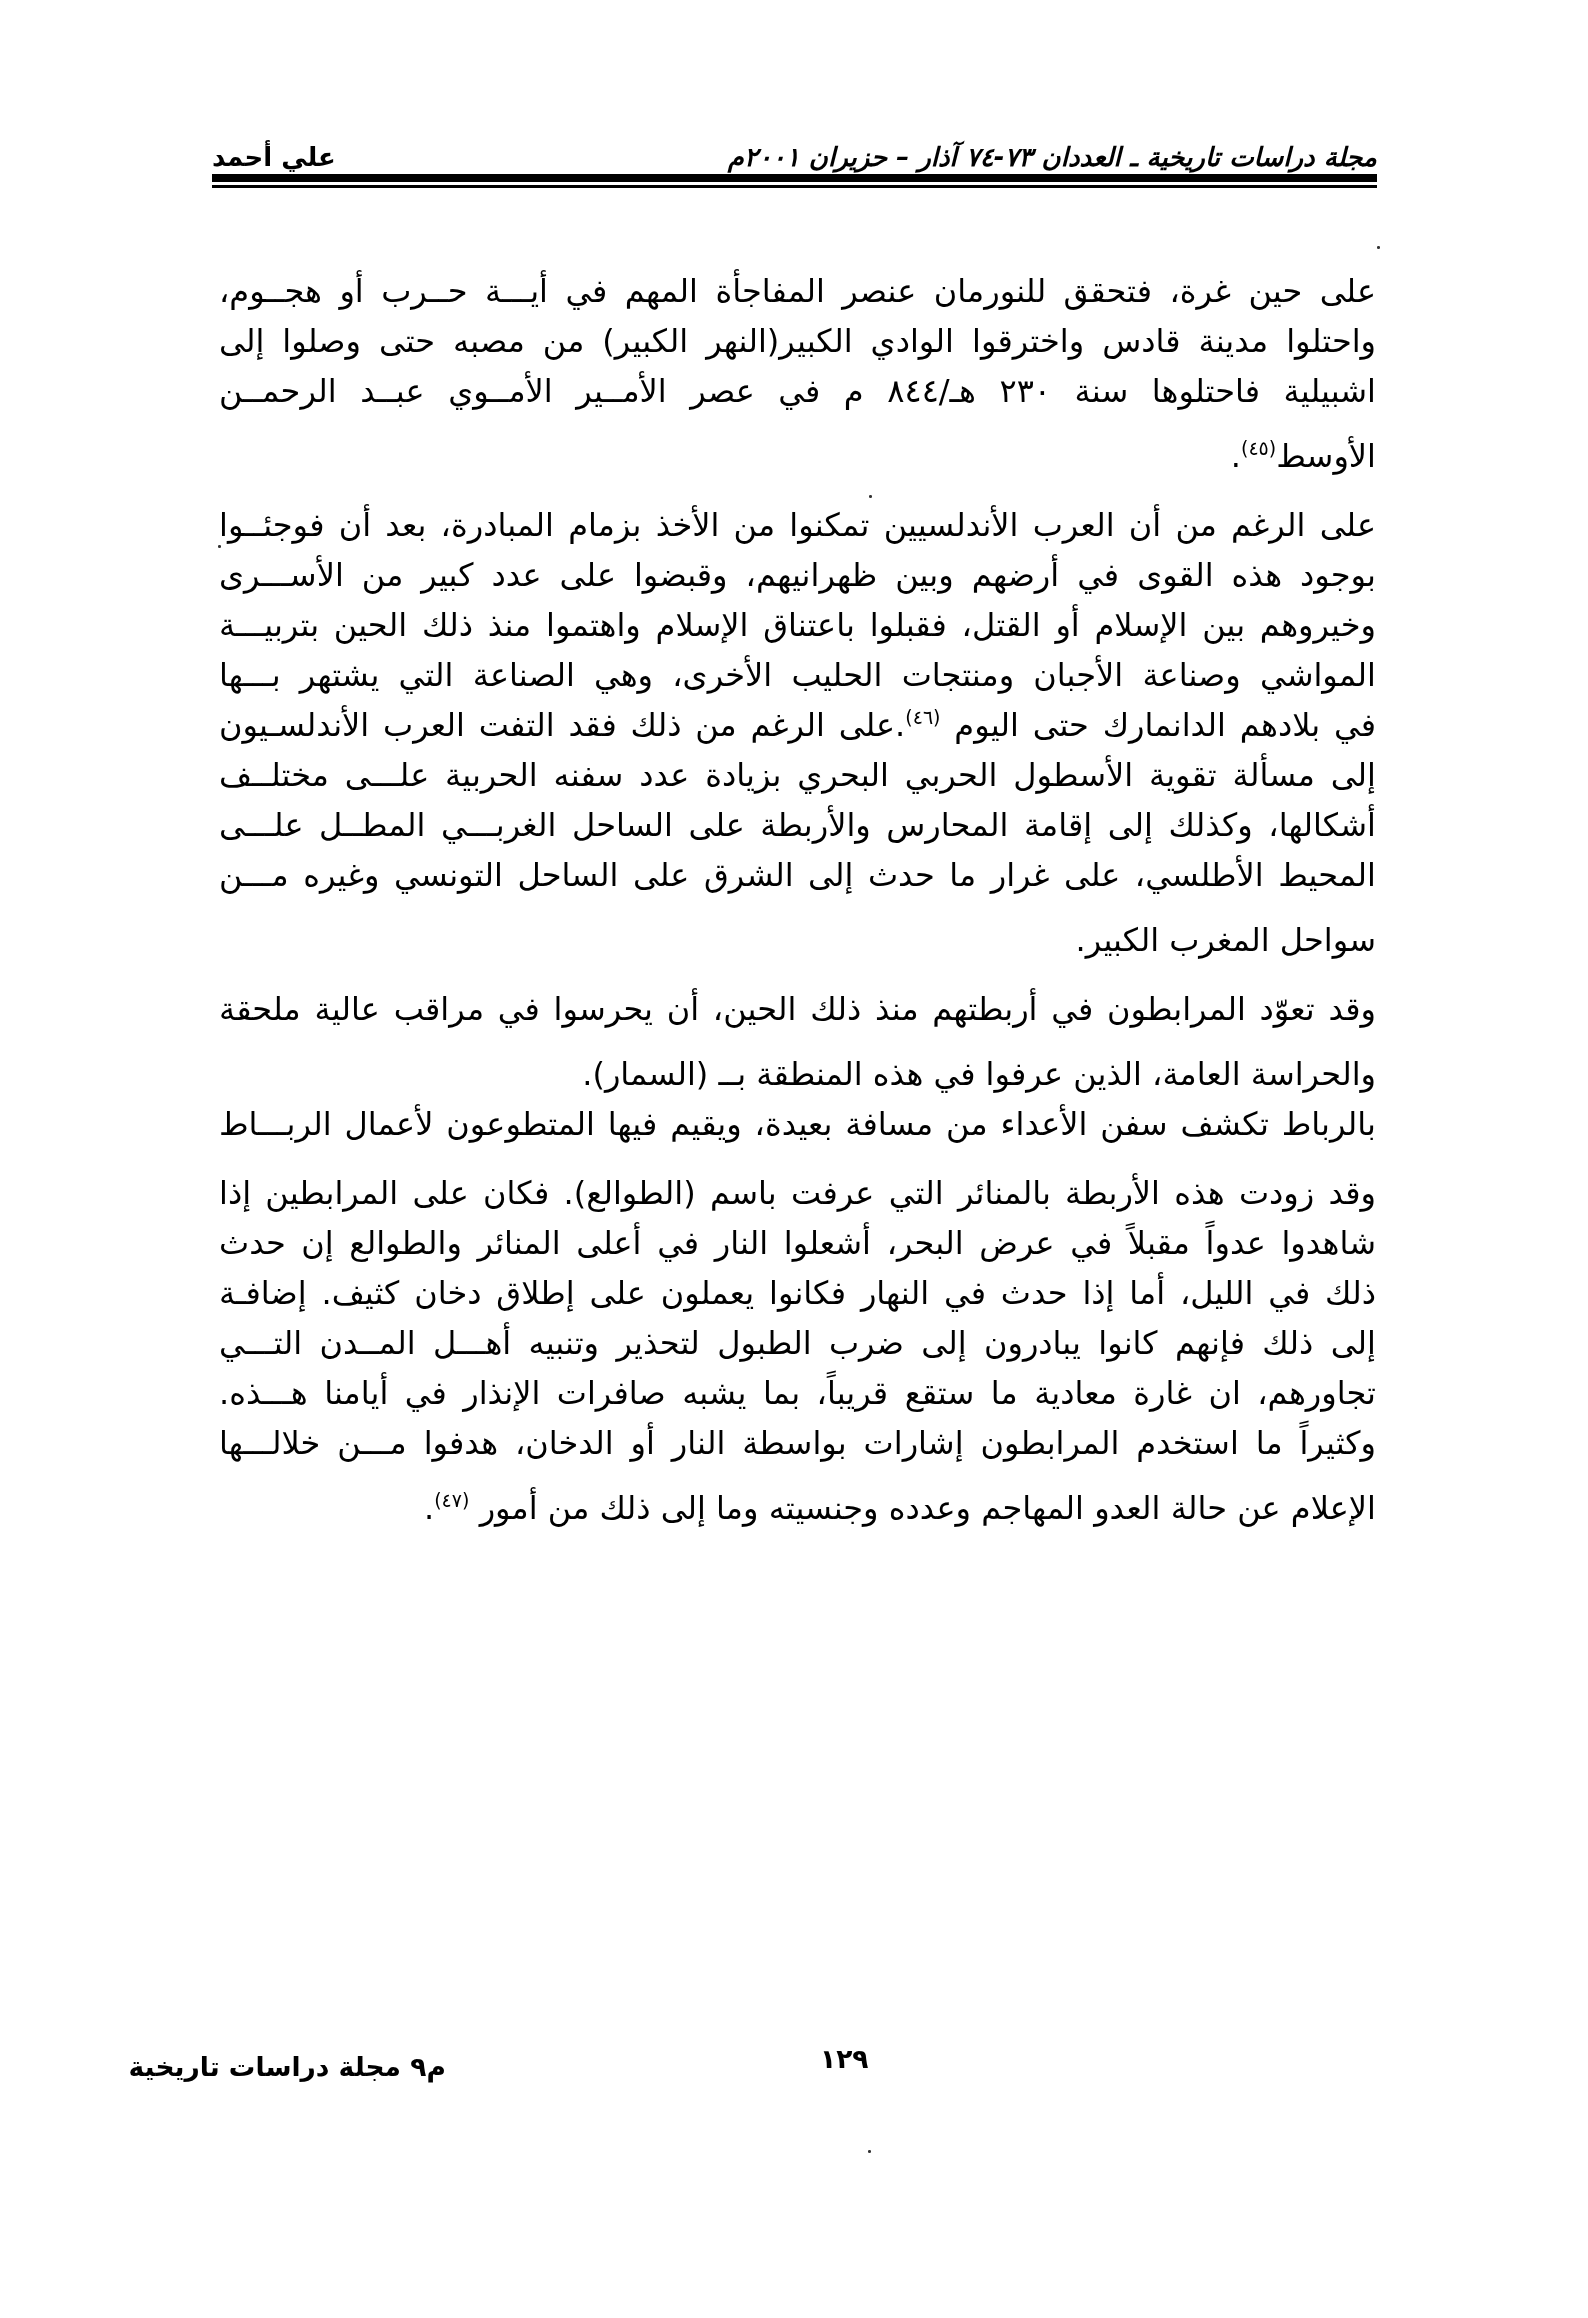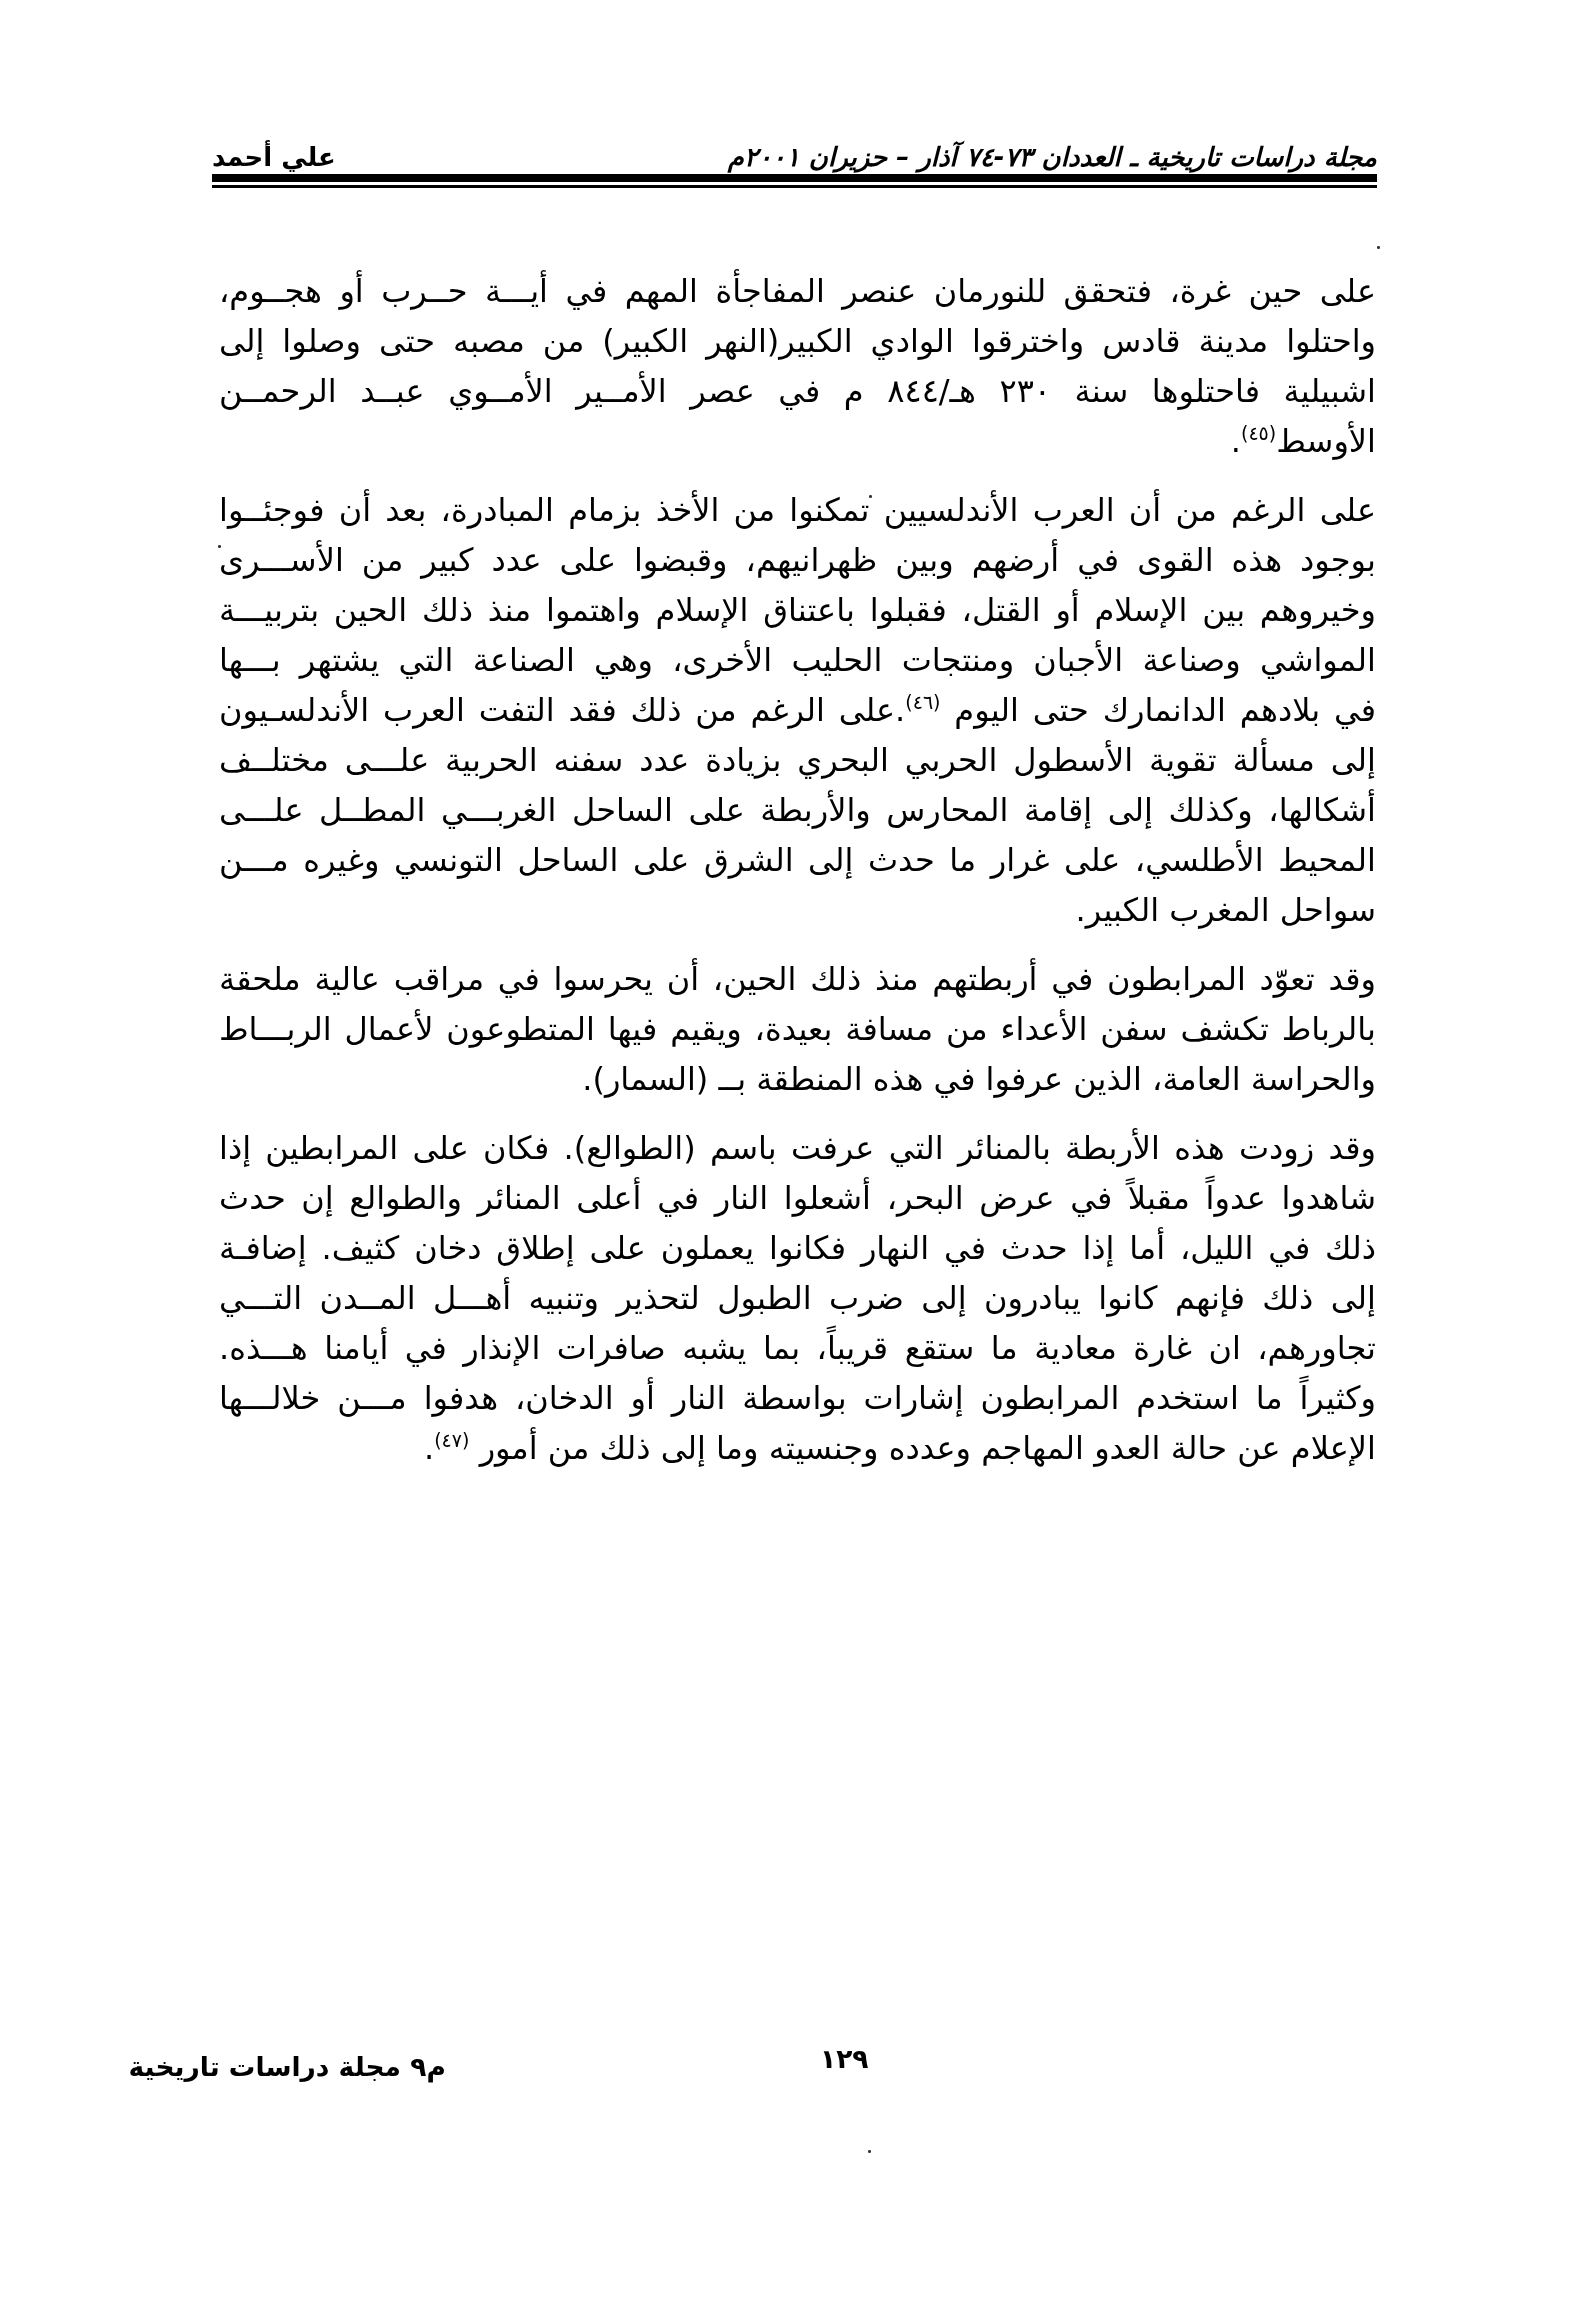--- a/index.html
+++ b/index.html
@@ -77,20 +77,21 @@
     }
     .line {
       display: block;
       white-space: nowrap;
       text-align: justify;
       text-align-last: justify;
       height: 50px;
     }
     .line.last {
       text-align-last: right;
+      margin-top: 15px;
     }
     sup.fn {
       font-size: 19px;
       vertical-align: super;
       line-height: 0;
     }
     
     .footer {
       position: absolute;
       top: 2043px;
@@ -147,22 +148,22 @@
       <span class="line">المواشي وصناعة الأجبان ومنتجات الحليب الأخرى، وهي الصناعة التي يشتهر بـــها</span>
       <span class="line"><span>في بلادهم الدانمارك حتى اليوم</span> <sup class="fn">(٤٦)</sup><span>.على الرغم من ذلك فقد التفت العرب الأندلسـيون</span></span>
       <span class="line">إلى مسألة تقوية الأسطول الحربي البحري بزيادة عدد سفنه الحربية علـــى مختلــف</span>
       <span class="line">أشكالها، وكذلك إلى إقامة المحارس والأربطة على الساحل الغربـــي المطــل علـــى</span>
       <span class="line">المحيط الأطلسي، على غرار ما حدث إلى الشرق على الساحل التونسي وغيره مـــن</span>
       <span class="line last">سواحل المغرب الكبير.</span>
     </p>
 
     <p>
       <span class="line">وقد تعوّد المرابطون في أربطتهم منذ ذلك الحين، أن يحرسوا في مراقب عالية ملحقة</span>
+      <span class="line last">والحراسة العامة، الذين عرفوا في هذه المنطقة بــ (السمار).</span>
       <span class="line">بالرباط تكشف سفن الأعداء من مسافة بعيدة، ويقيم فيها المتطوعون لأعمال الربـــاط</span>
-      <span class="line last">والحراسة العامة، الذين عرفوا في هذه المنطقة بــ (السمار).</span>
     </p>
 
     <p>
       <span class="line">وقد زودت هذه الأربطة بالمنائر التي عرفت باسم (الطوالع). فكان على المرابطين إذا</span>
       <span class="line">شاهدوا عدواً مقبلاً في عرض البحر، أشعلوا النار في أعلى المنائر والطوالع إن حدث</span>
       <span class="line">ذلك في الليل، أما إذا حدث في النهار فكانوا يعملون على إطلاق دخان كثيف. إضافـة</span>
       <span class="line">إلى ذلك فإنهم كانوا يبادرون إلى ضرب الطبول لتحذير وتنبيه أهـــل المــدن التـــي</span>
       <span class="line">تجاورهم، ان غارة معادية ما ستقع قريباً، بما يشبه صافرات الإنذار في أيامنا هـــذه.</span>
       <span class="line">وكثيراً ما استخدم المرابطون إشارات بواسطة النار أو الدخان، هدفوا مـــن خلالـــها</span>
       <span class="line last"><span>الإعلام عن حالة العدو المهاجم وعدده وجنسيته وما إلى ذلك من أمور</span> <sup class="fn">(٤٧)</sup><span>.</span></span>

